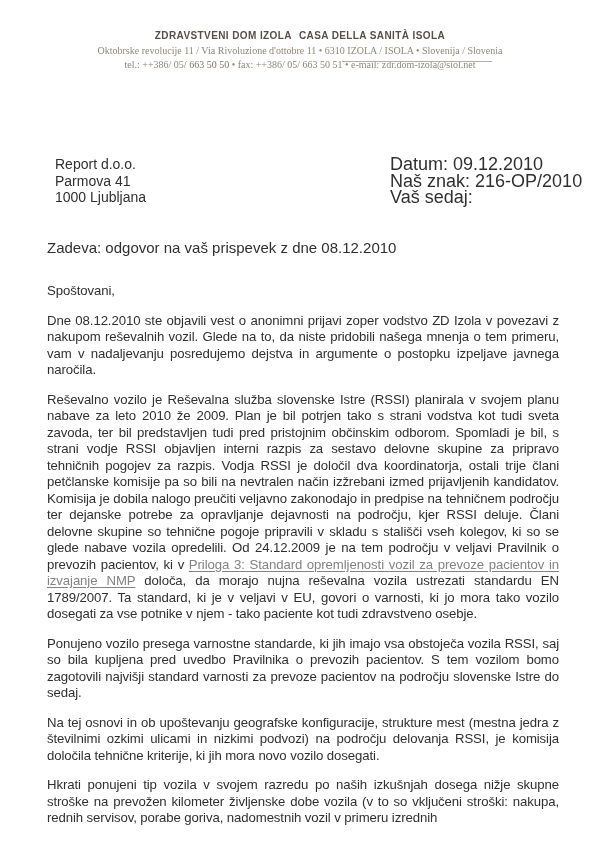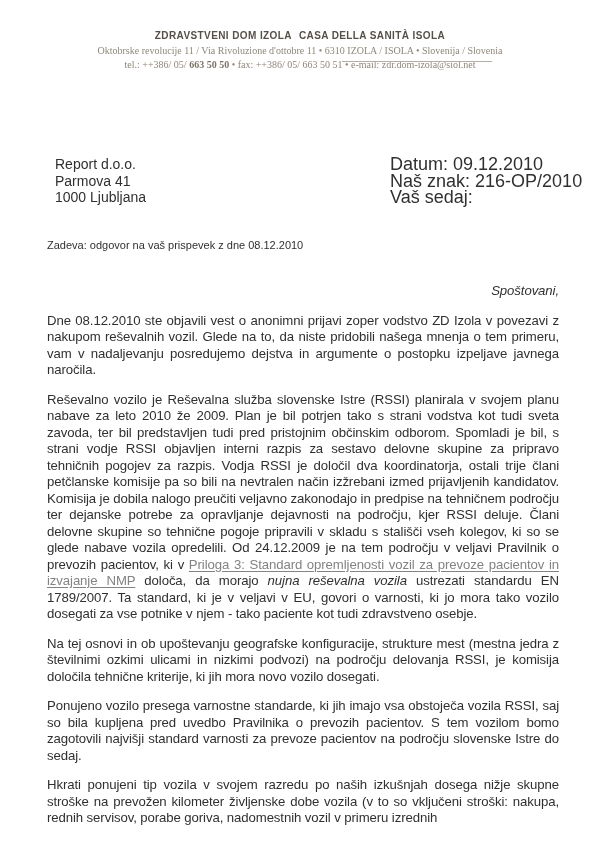--- a/index.html
+++ b/index.html
@@ -45,21 +45,21 @@
     height: 1px;
     background: #b4afa6;
   }
   .lh-addr {
     margin-top: 3px;
     font-family: "Liberation Serif", serif;
     font-size: 10px;
     line-height: 14px;
     color: #8f8779;
   }
-  .lh-addr .bold { font-weight: bold; color: #7c7468; }
+  .lh-addr .bold { font-weight: normal; color: #7c7468; }
 
   
   .recipient {
     position: absolute;
     top: 156px;
     left: 55px;
     font-size: 14px;
     line-height: 16.5px;
   }
   .meta {
@@ -69,42 +69,42 @@
     font-size: 18px;
     line-height: 16.5px;
   }
   .meta .row { white-space: nowrap; }
 
   
   .subject {
     position: absolute;
     top: 239px;
     left: 47px;
-    font-size: 11px;
+    font-size: 15px;
   }
 
   
   .bodytext {
     position: absolute;
     top: 283px;
     left: 47px;
     width: 512px;
     font-size: 13.2px;
     line-height: 16.5px;
     letter-spacing: -0.1px;
     text-align: justify;
   }
   .bodytext p { margin: 0 0 13px 0; }
-  .bodytext p.salutation { text-align: right; font-style: italic; }
+  .bodytext p.salutation { text-align: left; }
   .link-gray {
     color: #838383;
     text-decoration: underline;
     text-underline-offset: 2px;
   }
-  .it { font-style: italic; }
+  .it { }
 </style>
 </head>
 <body>
 
 <div class="page">
 
   <div class="letterhead">
     <div class="lh-row">
       <span class="lh-name">ZDRAVSTVENI DOM IZOLA</span>
       <span class="lh-name">CASA DELLA SANITÀ ISOLA</span>
@@ -127,18 +127,18 @@
     <div class="row"><span>Naš znak:</span> <span>216-OP/2010</span></div>
     <div class="row"><span>Vaš sedaj:</span> <span></span></div>
   </div>
 
   <div class="subject">Zadeva: odgovor na vaš prispevek z dne 08.12.2010</div>
 
   <div class="bodytext">
     <p class="salutation">Spoštovani,</p>
     <p>Dne 08.12.2010 ste objavili vest o anonimni prijavi zoper vodstvo ZD Izola v povezavi z nakupom reševalnih vozil. Glede na to, da niste pridobili našega mnenja o tem primeru, vam v nadaljevanju posredujemo dejstva in argumente o postopku izpeljave javnega naročila.</p>
     <p><span>Reševalno vozilo je Reševalna služba slovenske Istre (RSSI) planirala v svojem planu nabave za leto 2010 že 2009. Plan je bil potrjen tako s strani vodstva kot tudi sveta zavoda, ter bil predstavljen tudi pred pristojnim občinskim odborom. Spomladi je bil, s strani vodje RSSI objavljen interni razpis za sestavo delovne skupine za pripravo tehničnih pogojev za razpis. Vodja RSSI je določil dva koordinatorja, ostali trije člani petčlanske komisije pa so bili na nevtralen način izžrebani izmed prijavljenih kandidatov. Komisija je dobila nalogo preučiti veljavno zakonodajo in predpise na tehničnem področju ter dejanske potrebe za opravljanje dejavnosti na področju, kjer RSSI deluje. Člani delovne skupine so tehnične pogoje pripravili v skladu s stališči vseh kolegov, ki so se glede nabave vozila opredelili. Od 24.12.2009 je na tem področju v veljavi Pravilnik o prevozih pacientov, ki v </span><span class="link-gray">Priloga 3: Standard opremljenosti vozil za prevoze pacientov in izvajanje NMP</span><span> določa, da morajo </span><span class="it">nujna reševalna vozila</span><span> ustrezati standardu EN 1789/2007. Ta standard, ki je v veljavi v EU, govori o varnosti, ki jo mora tako vozilo dosegati za vse potnike v njem - tako paciente kot tudi zdravstveno osebje.</span></p>
+    <p>Ponujeno vozilo presega varnostne standarde, ki jih imajo vsa obstoječa vozila RSSI, saj so bila kupljena pred uvedbo Pravilnika o prevozih pacientov. S tem vozilom bomo zagotovili najvišji standard varnosti za prevoze pacientov na področju slovenske Istre do sedaj.</p>
     <p>Na tej osnovi in ob upoštevanju geografske konfiguracije, strukture mest (mestna jedra z številnimi ozkimi ulicami in nizkimi podvozi) na področju delovanja RSSI, je komisija določila tehnične kriterije, ki jih mora novo vozilo dosegati.</p>
-    <p>Ponujeno vozilo presega varnostne standarde, ki jih imajo vsa obstoječa vozila RSSI, saj so bila kupljena pred uvedbo Pravilnika o prevozih pacientov. S tem vozilom bomo zagotovili najvišji standard varnosti za prevoze pacientov na področju slovenske Istre do sedaj.</p>
     <p>Hkrati ponujeni tip vozila v svojem razredu po naših izkušnjah dosega nižje skupne stroške na prevožen kilometer življenske dobe vozila (v to so vključeni stroški: nakupa, rednih servisov, porabe goriva, nadomestnih vozil v primeru izrednih</p>
   </div>
 
 </div>
 
 </body></html>

